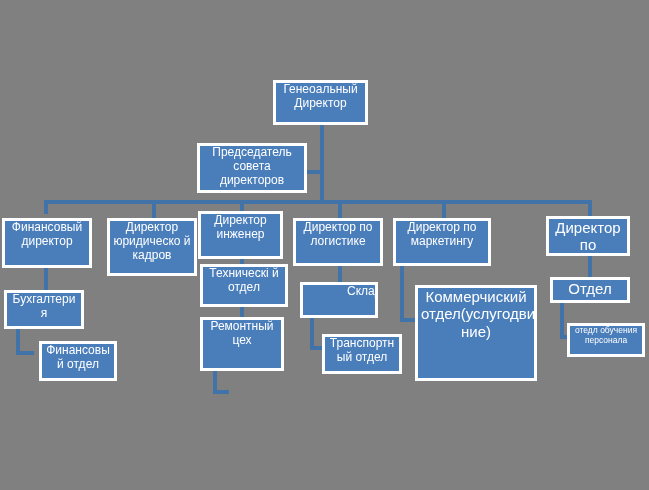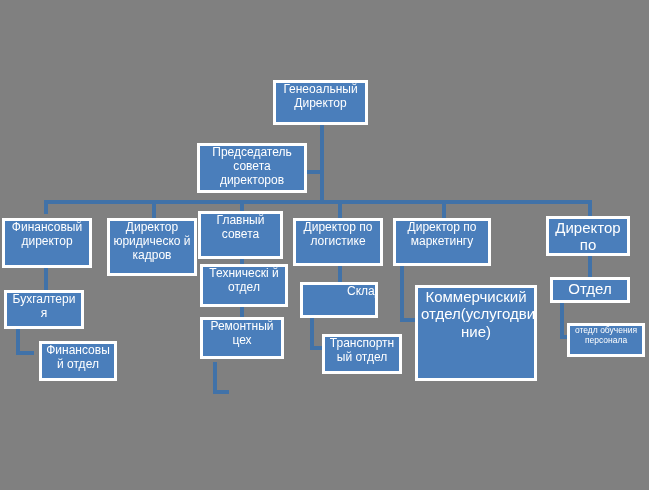--- a/index.html
+++ b/index.html
@@ -97,21 +97,21 @@
 
   <div class="node" style="left:2px; top:218px; width:90px; height:50px;">
     <span>Финансовый директор</span>
   </div>
 
   <div class="node" style="left:107px; top:218px; width:90px; height:58px;">
     <span>Директор юридическо й кадров</span>
   </div>
 
   <div class="node" style="left:198px; top:211px; width:85px; height:48px;">
-    <span>Главный совета</span>
+    <span>Директор инженер</span>
   </div>
 
   <div class="node" style="left:293px; top:218px; width:90px; height:48px;">
     <span>Директор по логистике</span>
   </div>
 
   <div class="node" style="left:393px; top:218px; width:98px; height:48px;">
     <span>Директор по маркетингу</span>
   </div>
 
@@ -124,21 +124,21 @@
   </div>
 
   <div class="node" style="left:39px; top:341px; width:78px; height:40px;">
     <span>Финансовы й отдел</span>
   </div>
 
   <div class="node" style="left:200px; top:264px; width:88px; height:43px;">
     <span>Техническi й отдел</span>
   </div>
 
-  <div class="node" style="left:200px; top:317px; width:84px; height:42px;">
+  <div class="node" style="left:200px; top:317px; width:84px; height:54px;">
     <span>Ремонтный цех</span>
   </div>
 
 
   <div class="node" style="left:300px; top:282px; width:78px; height:36px;padding-left:44px;">
     <span>Склад</span>
   </div>
 
   <div class="node" style="left:322px; top:334px; width:80px; height:40px;">
     <span>Транспортн ый отдел</span>

